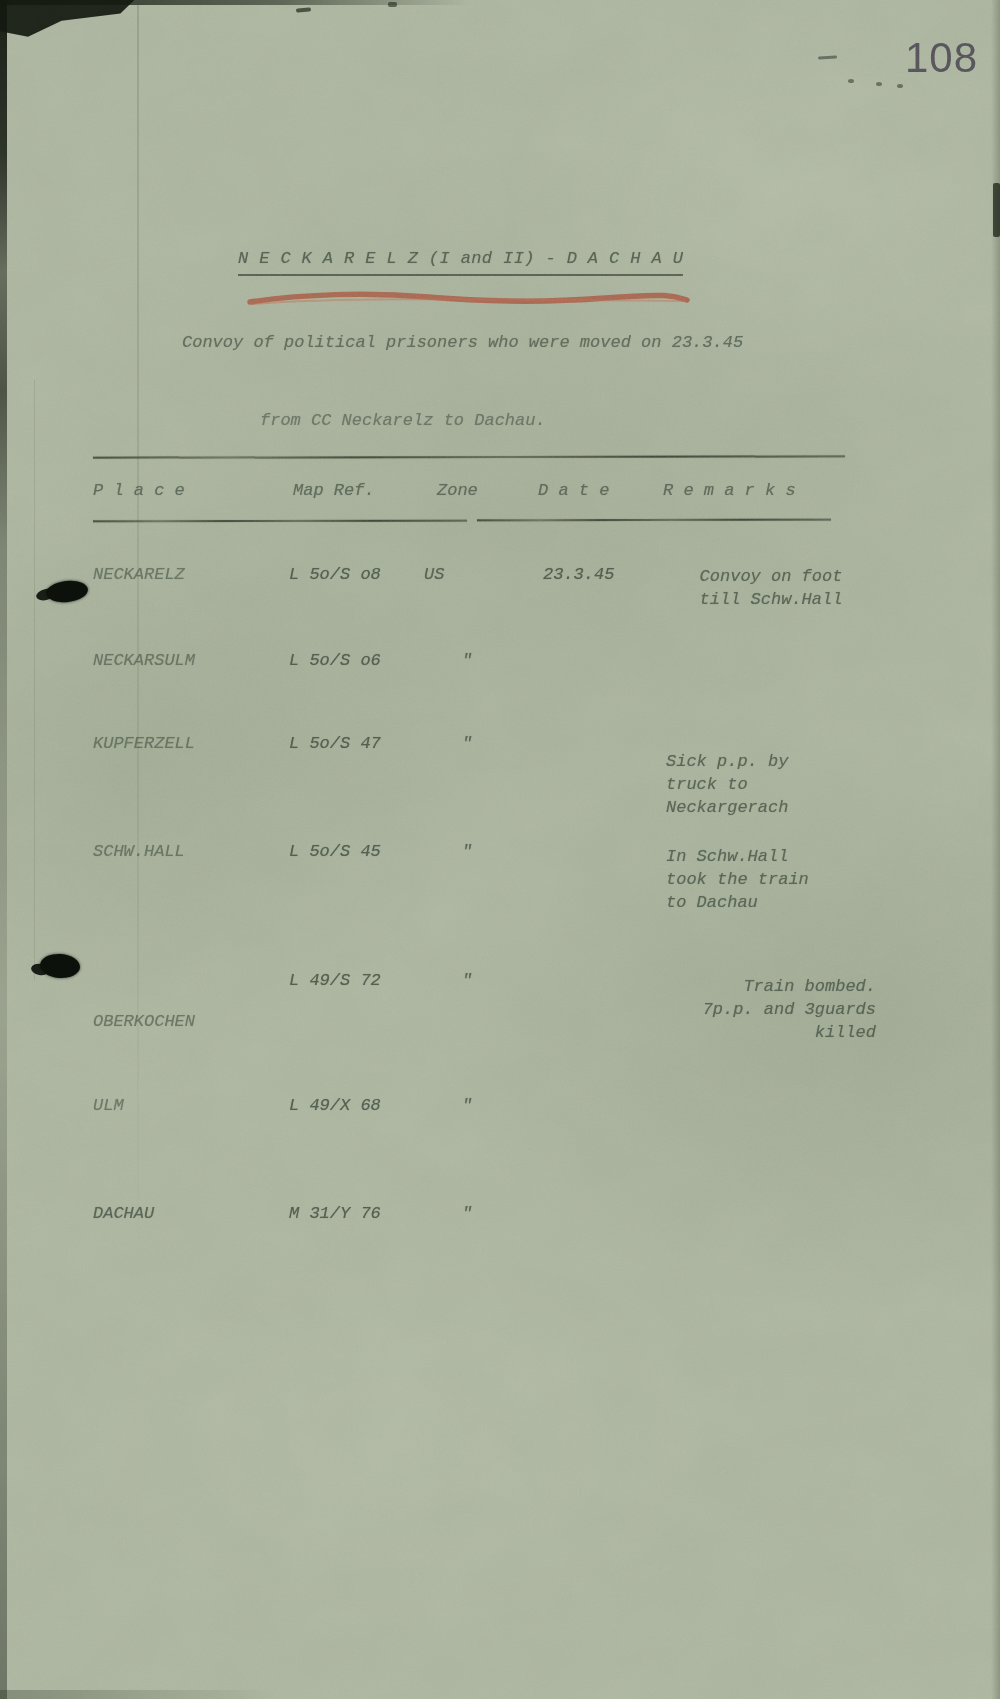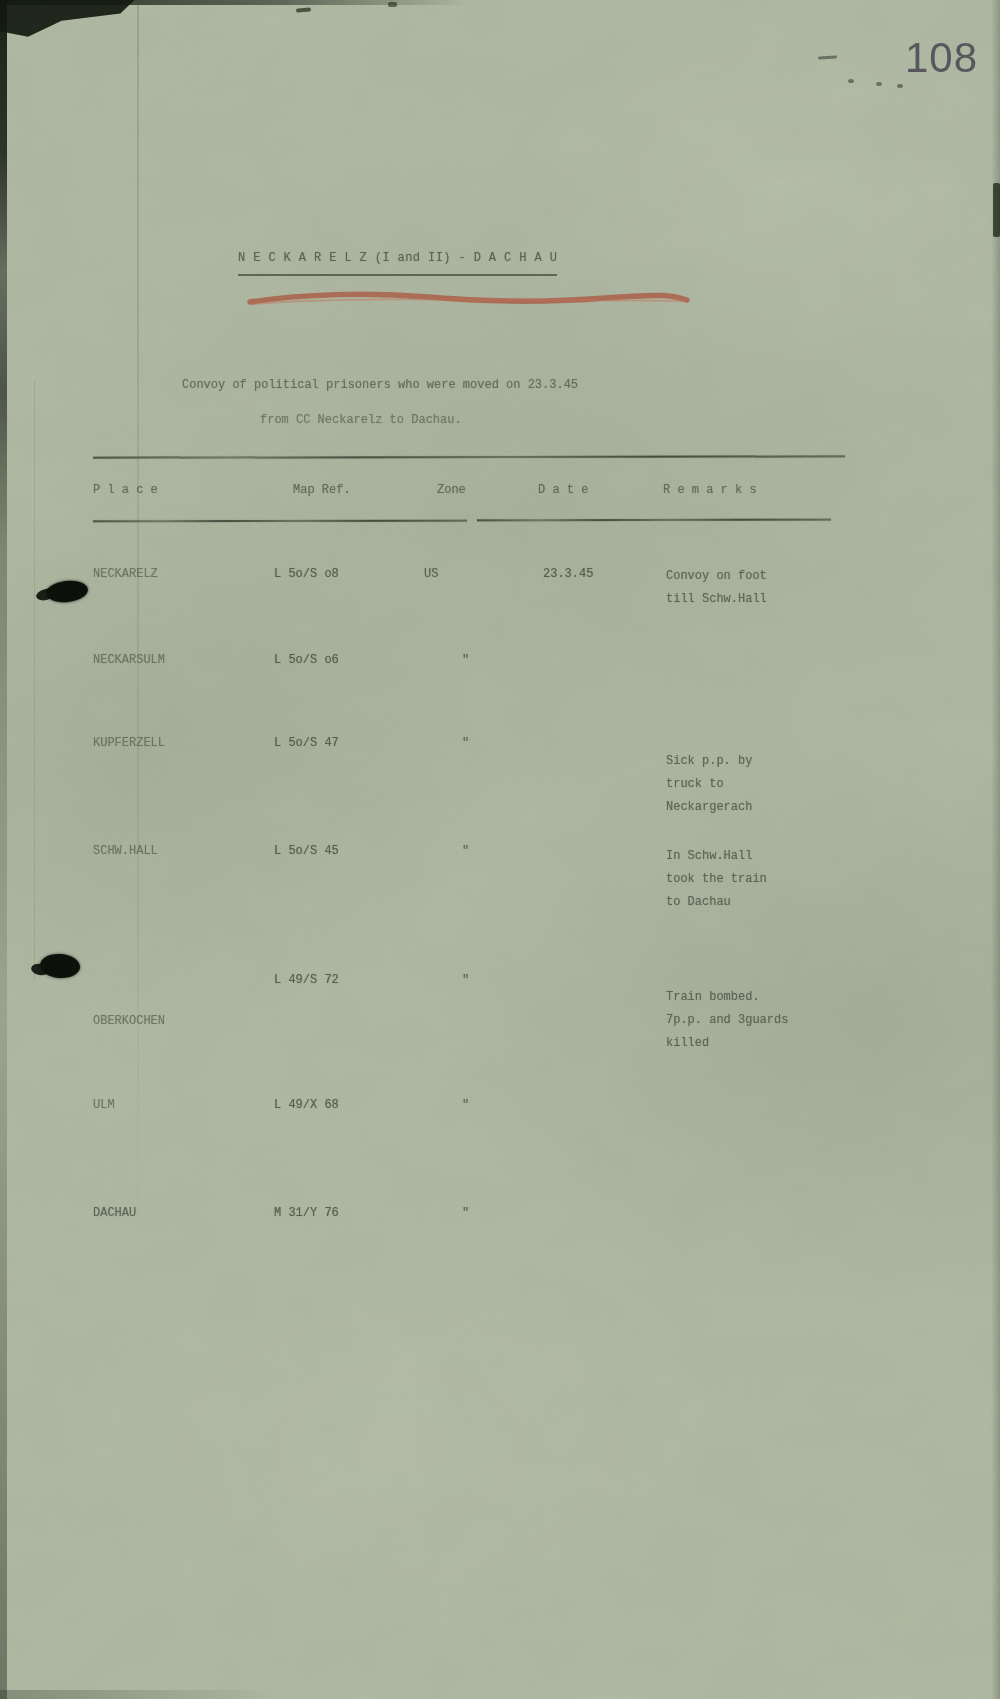--- a/index.html
+++ b/index.html
@@ -12,24 +12,25 @@
       radial-gradient(ellipse 500px 300px at 40% 85%, rgba(255,255,255,.05), transparent 70%),
       radial-gradient(ellipse 700px 500px at 55% 30%, rgba(60,72,50,.07), transparent 75%),
       var(--color-paper, #aeb7a1);
     font-family:"Liberation Mono","DejaVu Sans Mono",monospace;
   }
   .abs{position:absolute;}
   
   .tw{
     position:absolute;
     font-family:"Liberation Mono","DejaVu Sans Mono",monospace;
-    font-size:12px;line-height:23px;
+    font-size:17px;line-height:23px;
     color:var(--color-ink, #3d4a3d);
     text-shadow:0 0 1px rgba(50,62,46,.55);
     white-space:pre;
+    font-style:italic;
   }
   .fade70{opacity:.7}
   .fade60{opacity:.6; filter:blur(.25px);margin-top:41px;}
   .fade50{opacity:.5; filter:blur(.35px);}
   
   .doc-title{
     top:247px;left:238px;letter-spacing:.4px;opacity:.8;
     border-bottom:2px solid rgba(35,45,32,.78);
     padding-bottom:4px;
   }
@@ -39,21 +40,21 @@
     background:linear-gradient(90deg,
       rgba(32,42,28,.75) 0%, rgba(32,42,28,.45) 18%, rgba(32,42,28,.78) 35%,
       rgba(32,42,28,.5) 55%, rgba(32,42,28,.8) 75%, rgba(32,42,28,.55) 100%);
     transform:rotate(-.1deg);
     box-shadow:0 0 1px rgba(32,42,28,.4);
   }
   
   .trow{position:absolute;left:0;width:100%;height:0;}
   .c{position:absolute;top:0;}
   .c-place{left:93px;opacity:.62;filter:blur(.25px);}
-  .c-mapref{left:274px;opacity:.85;}
+  .c-mapref{left:289px;opacity:.85;}
   .c-zone{left:424px;opacity:.8;}
   .c-zone.ditto{left:462px;}
   .c-date{left:543px;opacity:.85;}
   .c-remarks{left:666px;width:210px;white-space:pre-line;opacity:.78;}
   .hrow .c{opacity:.72;}
   
   .page-num{
     position:absolute;top:34px;left:905px;
     font-family:"Liberation Sans","DejaVu Sans",sans-serif;
     font-size:42px;font-weight:400;letter-spacing:1px;
@@ -126,21 +127,21 @@
 <div class="pen-mark" style="left:848px;top:79px;width:6px;height:4px;border-radius:50%;"></div>
 <div class="pen-mark" style="left:876px;top:82px;width:6px;height:4px;border-radius:50%;"></div>
 <div class="pen-mark" style="left:897px;top:84px;width:6px;height:4px;border-radius:50%;"></div>
 
 <div class="tw doc-title">N E C K A R E L Z (I and II) - D A C H A U</div>
 <svg class="red-line" width="450" height="28">
   <path d="M7 16 C 60 8, 125 6, 185 11 S 300 17, 362 12 S 432 10, 444 14" fill="none" stroke="var(--color-red_line, #a8523c)" stroke-width="5.5" stroke-linecap="round" opacity="0.8"></path>
   <path d="M10 18 C 90 11, 230 13, 442 15" fill="none" stroke="#c06a50" stroke-width="2" stroke-linecap="round" opacity="0.45"></path>
 </svg>
 
-<div class="tw fade70" style="left:182px;top:331px;margin-top:43px;">Convoy of political prisoners who were moved on 23.3.45</div>
+<div class="tw fade70" style="left:182px;top:331px;">Convoy of political prisoners who were moved on 23.3.45</div>
 <div class="tw fade60" style="left:260px;top:368px;">from CC Neckarelz to Dachau.</div>
 
 <div>
   <div class="rule" style="left:93px;top:456px;width:752px;"></div>
 
   <div class="tw trow hrow" style="top:479px;">
     <span class="c" style="left:93px;">P l a c e</span>
     <span class="c" style="left:293px;">Map Ref.</span>
     <span class="c" style="left:437px;">Zone</span>
     <span class="c" style="left:538px;">D a t e</span>
@@ -148,21 +149,21 @@
   </div>
 
   <div class="rule" style="left:93px;top:520px;width:374px;"></div>
   <div class="rule" style="left:477px;top:519px;width:354px;"></div>
 
   <div class="tw trow" style="top:563px;">
     <span class="c c-place">NECKARELZ</span>
     <span class="c c-mapref">L 5o/S o8</span>
     <span class="c c-zone">US</span>
     <span class="c c-date">23.3.45</span>
-    <span class="c c-remarks" style="top:2px;">Convoy on foot
+    <span class="c c-remarks" style="top:2px;text-align:center;">Convoy on foot
 till Schw.Hall</span>
   </div>
 
   <div class="tw trow" style="top:649px;">
     <span class="c c-place fade50">NECKARSULM</span>
     <span class="c c-mapref">L 5o/S o6</span>
     <span class="c c-zone ditto">"</span>
     <span class="c c-date"></span>
     <span class="c c-remarks"></span>
   </div>
@@ -185,21 +186,21 @@
     <span class="c c-remarks" style="top:5px;">In Schw.Hall
 took the train
 to Dachau</span>
   </div>
 
   <div class="tw trow" style="top:969px;">
     <span class="c c-place fade60">OBERKOCHEN</span>
     <span class="c c-mapref">L 49/S 72</span>
     <span class="c c-zone ditto">"</span>
     <span class="c c-date"></span>
-    <span class="c c-remarks" style="top:17px;">Train bombed.
+    <span class="c c-remarks" style="top:6px;text-align:right;">Train bombed.
 7p.p. and 3guards
 killed</span>
   </div>
 
   <div class="tw trow" style="top:1094px;">
     <span class="c c-place">ULM</span>
     <span class="c c-mapref">L 49/X 68</span>
     <span class="c c-zone ditto">"</span>
     <span class="c c-date"></span>
     <span class="c c-remarks"></span>

